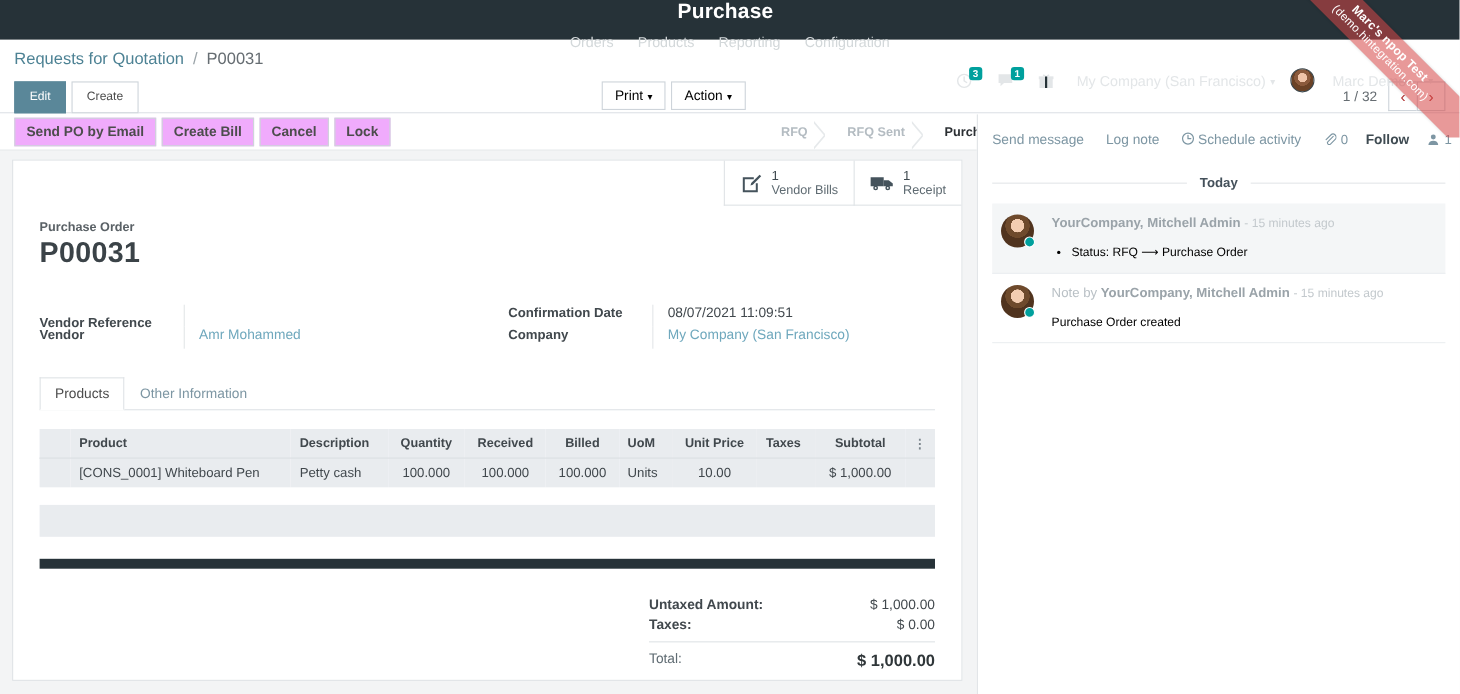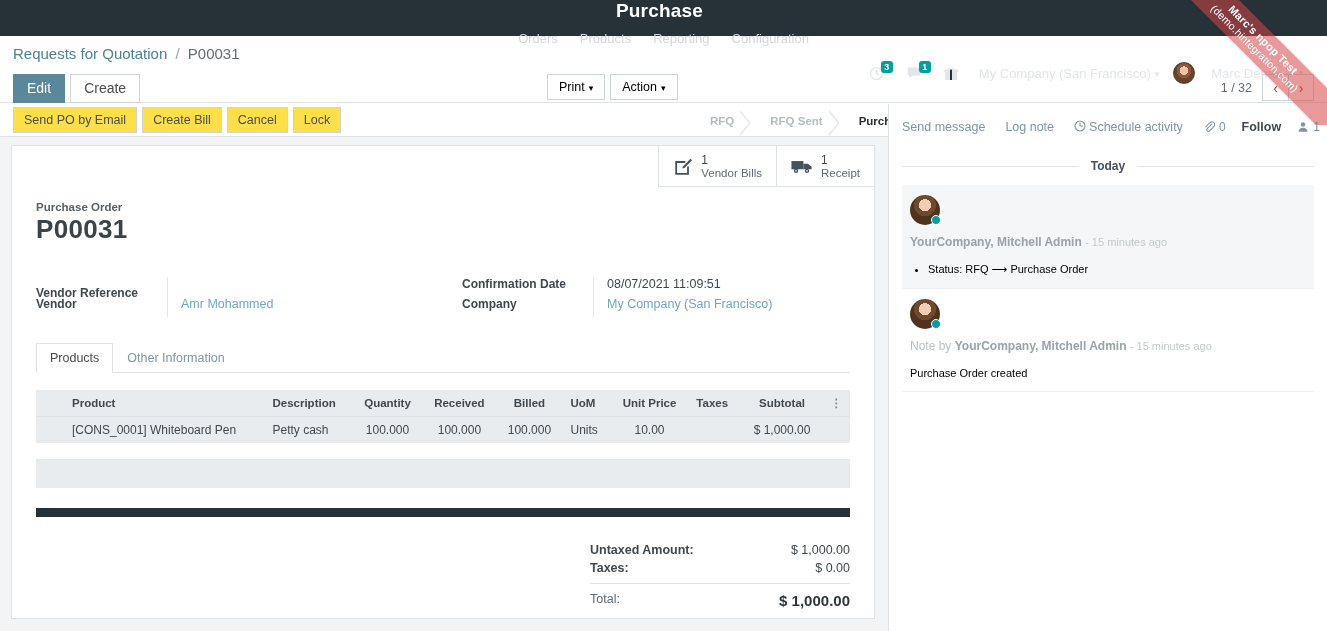--- a/index.html
+++ b/index.html
@@ -64,21 +64,21 @@
     background: #ffffff; border-bottom: 1px solid #dee2e6;
   }
   .breadcrumb {
     position: absolute; top: 9px; left: 13px; font-size: 15px; color: #495057;
   }
   .bc-link { color: #4d8294; cursor: pointer; }
   .bc-sep { color: #9aa3a8; margin: 0 4px; }
   .bc-current { color: #666d72; }
   .btn-row { position: absolute; top: 38px; left: 13px; display: flex; gap: 0; }
   .btn {
-    font-size: 14px; padding: 5px 13px; border: 1px solid #ced4da;
+    font-size: 11px; padding: 5px 13px; border: 1px solid #ced4da;
     background: #fff; color: #4c4c4c; cursor: pointer; line-height: 17px;
     white-space: nowrap;
   }
   .btn-primary { background: #5a8799; border-color: #5a8799; color: #fff; }
   .btn + .btn { margin-left: 5px; }
   .cp-mid { position: absolute; top: 38px; left: 547px; display: flex; }
   .btn-drop { font-size: 12.5px; padding: 5px 11px; border: 1px solid #ced4da; background:#fff; cursor:pointer; }
   .pager {
     position: absolute; top: 38px; right: 13px; display: flex; align-items: center;
     font-size: 12.5px; color: #666d72;
@@ -92,22 +92,22 @@
   .pager-btn:first-of-type { border-right: none; }
 
   
   .statusbar-row {
     position: absolute; top: 104px; left: 0; width: 888px; height: 33px;
     background: #fff; border-bottom: 1px solid #dfe3e6;
     display: flex; align-items: center; padding-left: 13px;
   }
   .sb-btn {
     font-size: 12.5px; padding: 4px 10px; border: 1px solid #ced4da;
-    background: #fde047; color: #4c4c4c; cursor: pointer; margin-right: 5px;
-    white-space: nowrap; line-height: 16px;
+    background: #f0abfc; color: #4c4c4c; cursor: pointer; margin-right: 5px;
+    white-space: nowrap; line-height: 16px; font-weight: bold;
   }
   .statusflow {
     position: absolute; top: 104px; left: 690px; height: 33px;
     display: flex; align-items: center; font-size: 11.5px; font-weight: bold;
   }
   .sf-item {
     position: relative; padding: 8px 16px 8px 20px; color: #b4bcc2;
     background: #fff; white-space: nowrap;
   }
   .sf-item.done { color: #b4bcc2; }
@@ -208,21 +208,21 @@
   .ct-follow { color: #3f4b52; font-weight: bold; font-size: 12.5px; cursor: pointer; }
   .day-sep { position: relative; text-align: center; margin: 8px 0 12px 0; }
   .day-sep::before {
     content: ""; position: absolute; left: 0; right: 0; top: 50%;
     border-top: 1px solid #e3e6e8;
   }
   .day-sep span {
     position: relative; background: #fff; padding: 0 12px;
     font-size: 12px; font-weight: bold; color: #44505a;
   }
-  .msg { display: flex; gap: 10px; padding: 10px 8px 12px 8px; border-bottom: 1px solid #eceff1; flex-direction: column; }
+  .msg { display: flex; gap: 16px; padding: 10px 8px 12px 8px; border-bottom: 1px solid #eceff1; }
   .msg.shaded { background: #f4f6f7; }
   .avatar-lg {
     width: 30px; height: 30px; border-radius: 50%; flex: none; position: relative;
     background: radial-gradient(circle at 50% 34%, #f3cdb1 0 24%, #6e4a2c 25% 44%, #50331e 45% 100%);
   }
   .avatar-lg::after {
     content: ""; position: absolute; right: -1px; bottom: 0px;
     width: 8px; height: 8px; border-radius: 50%; background: #00A09D;
     border: 1px solid #fff;
   }

